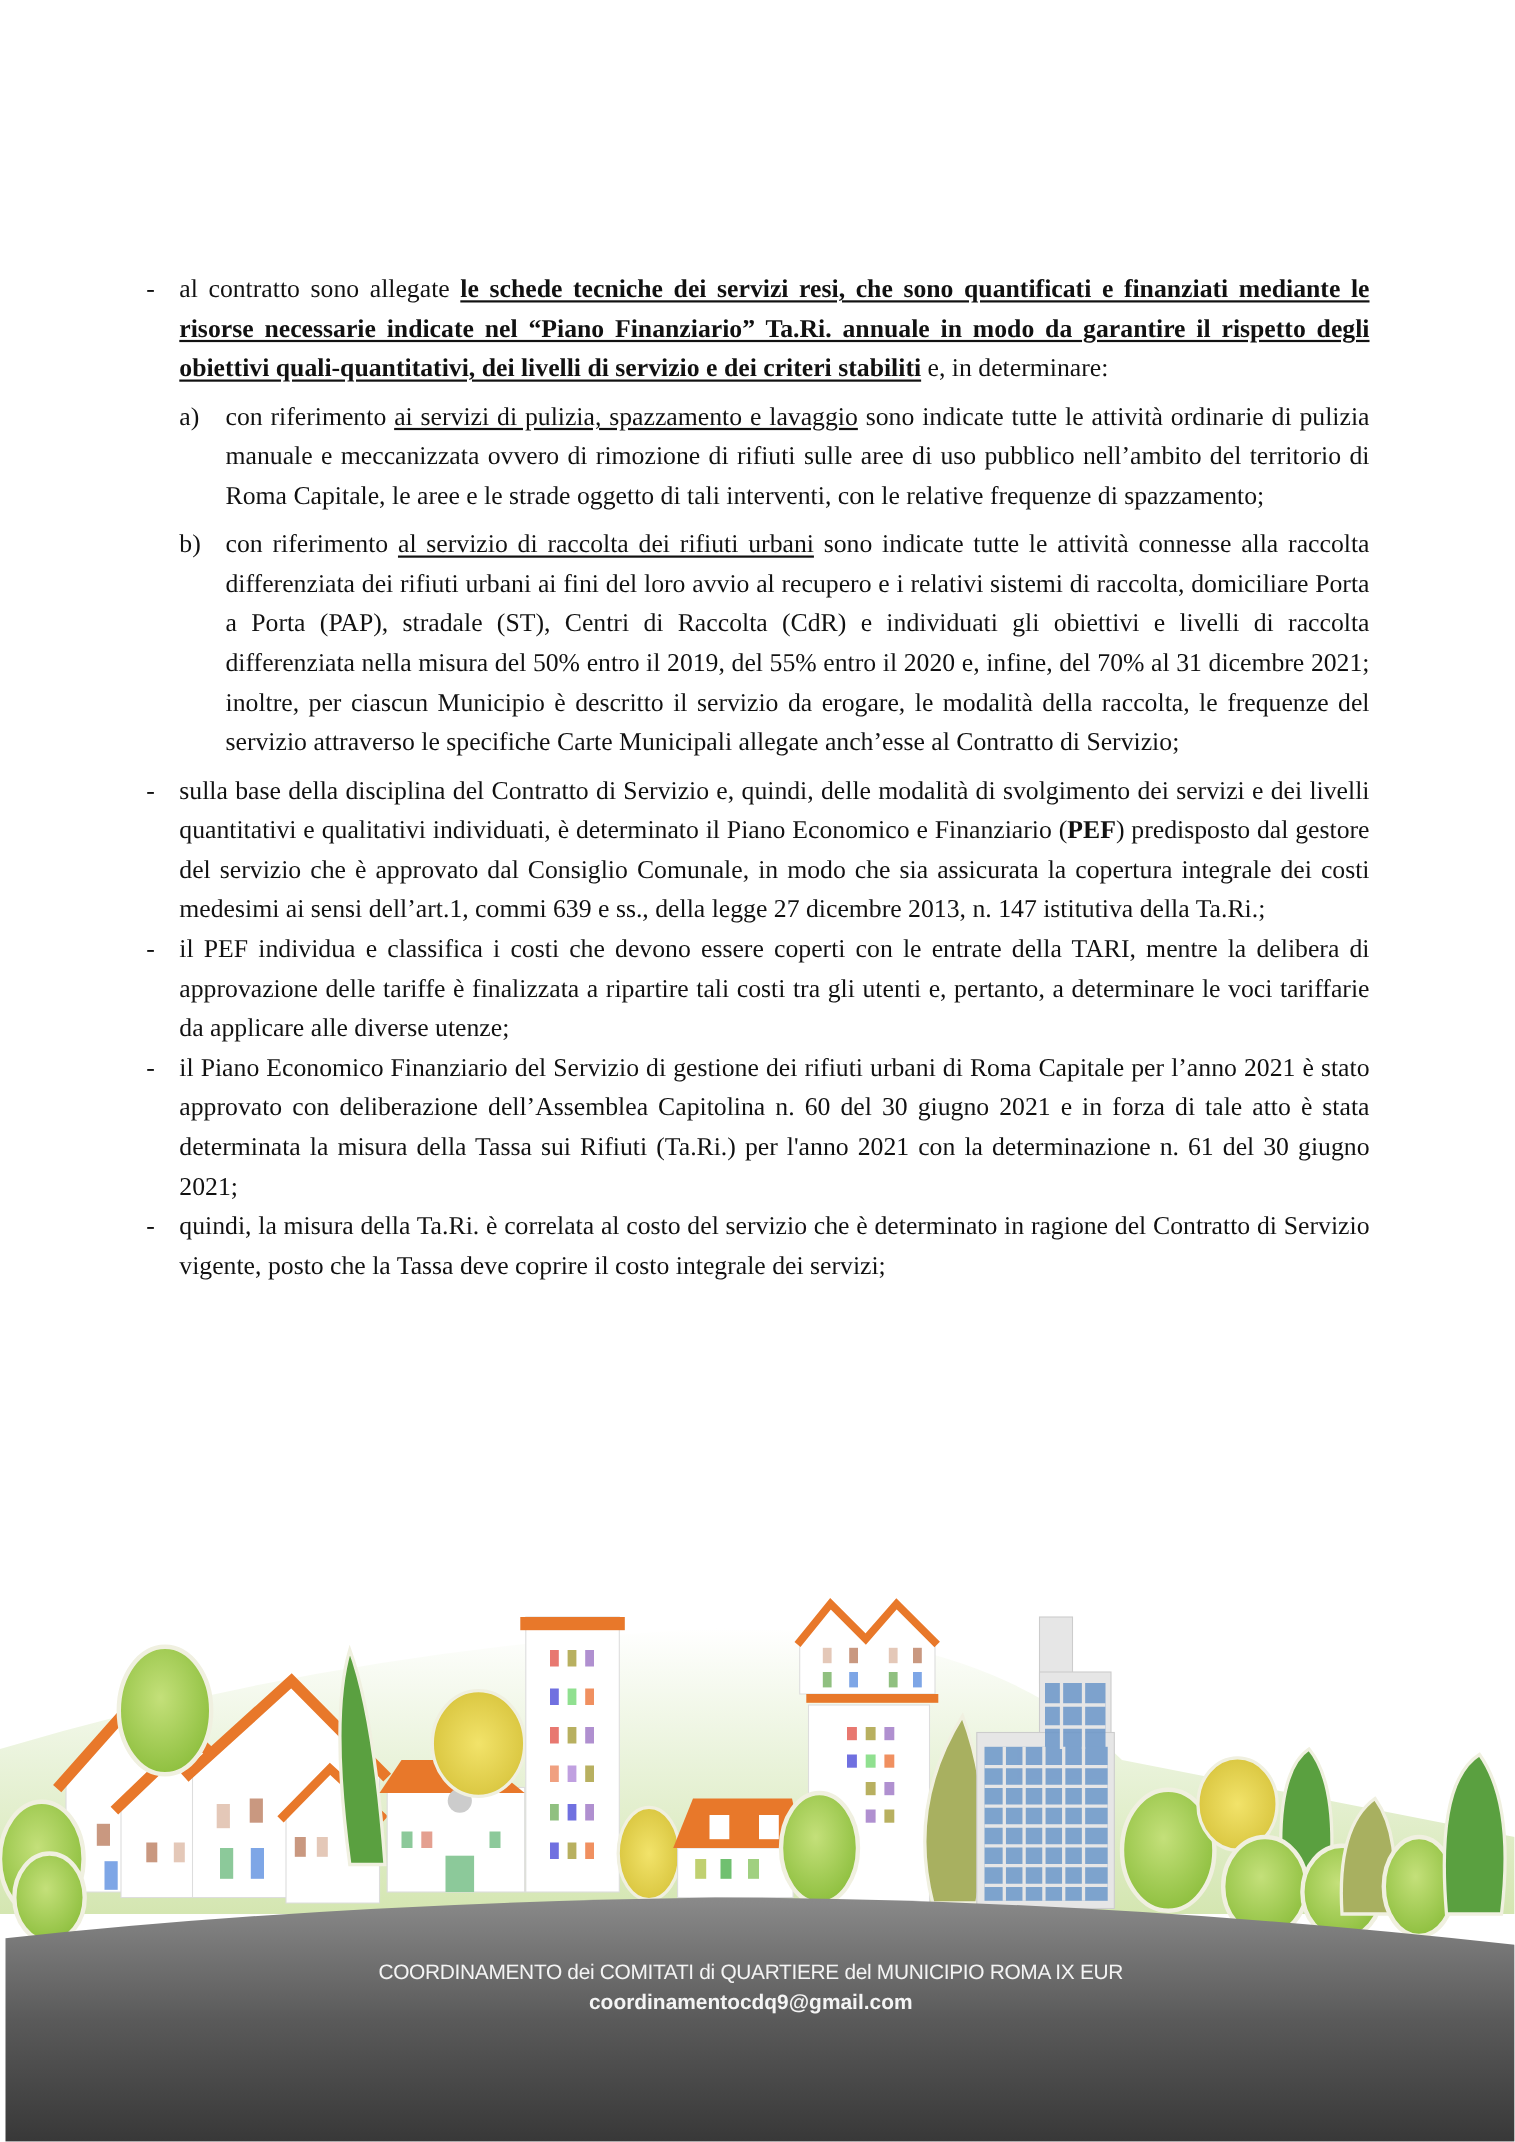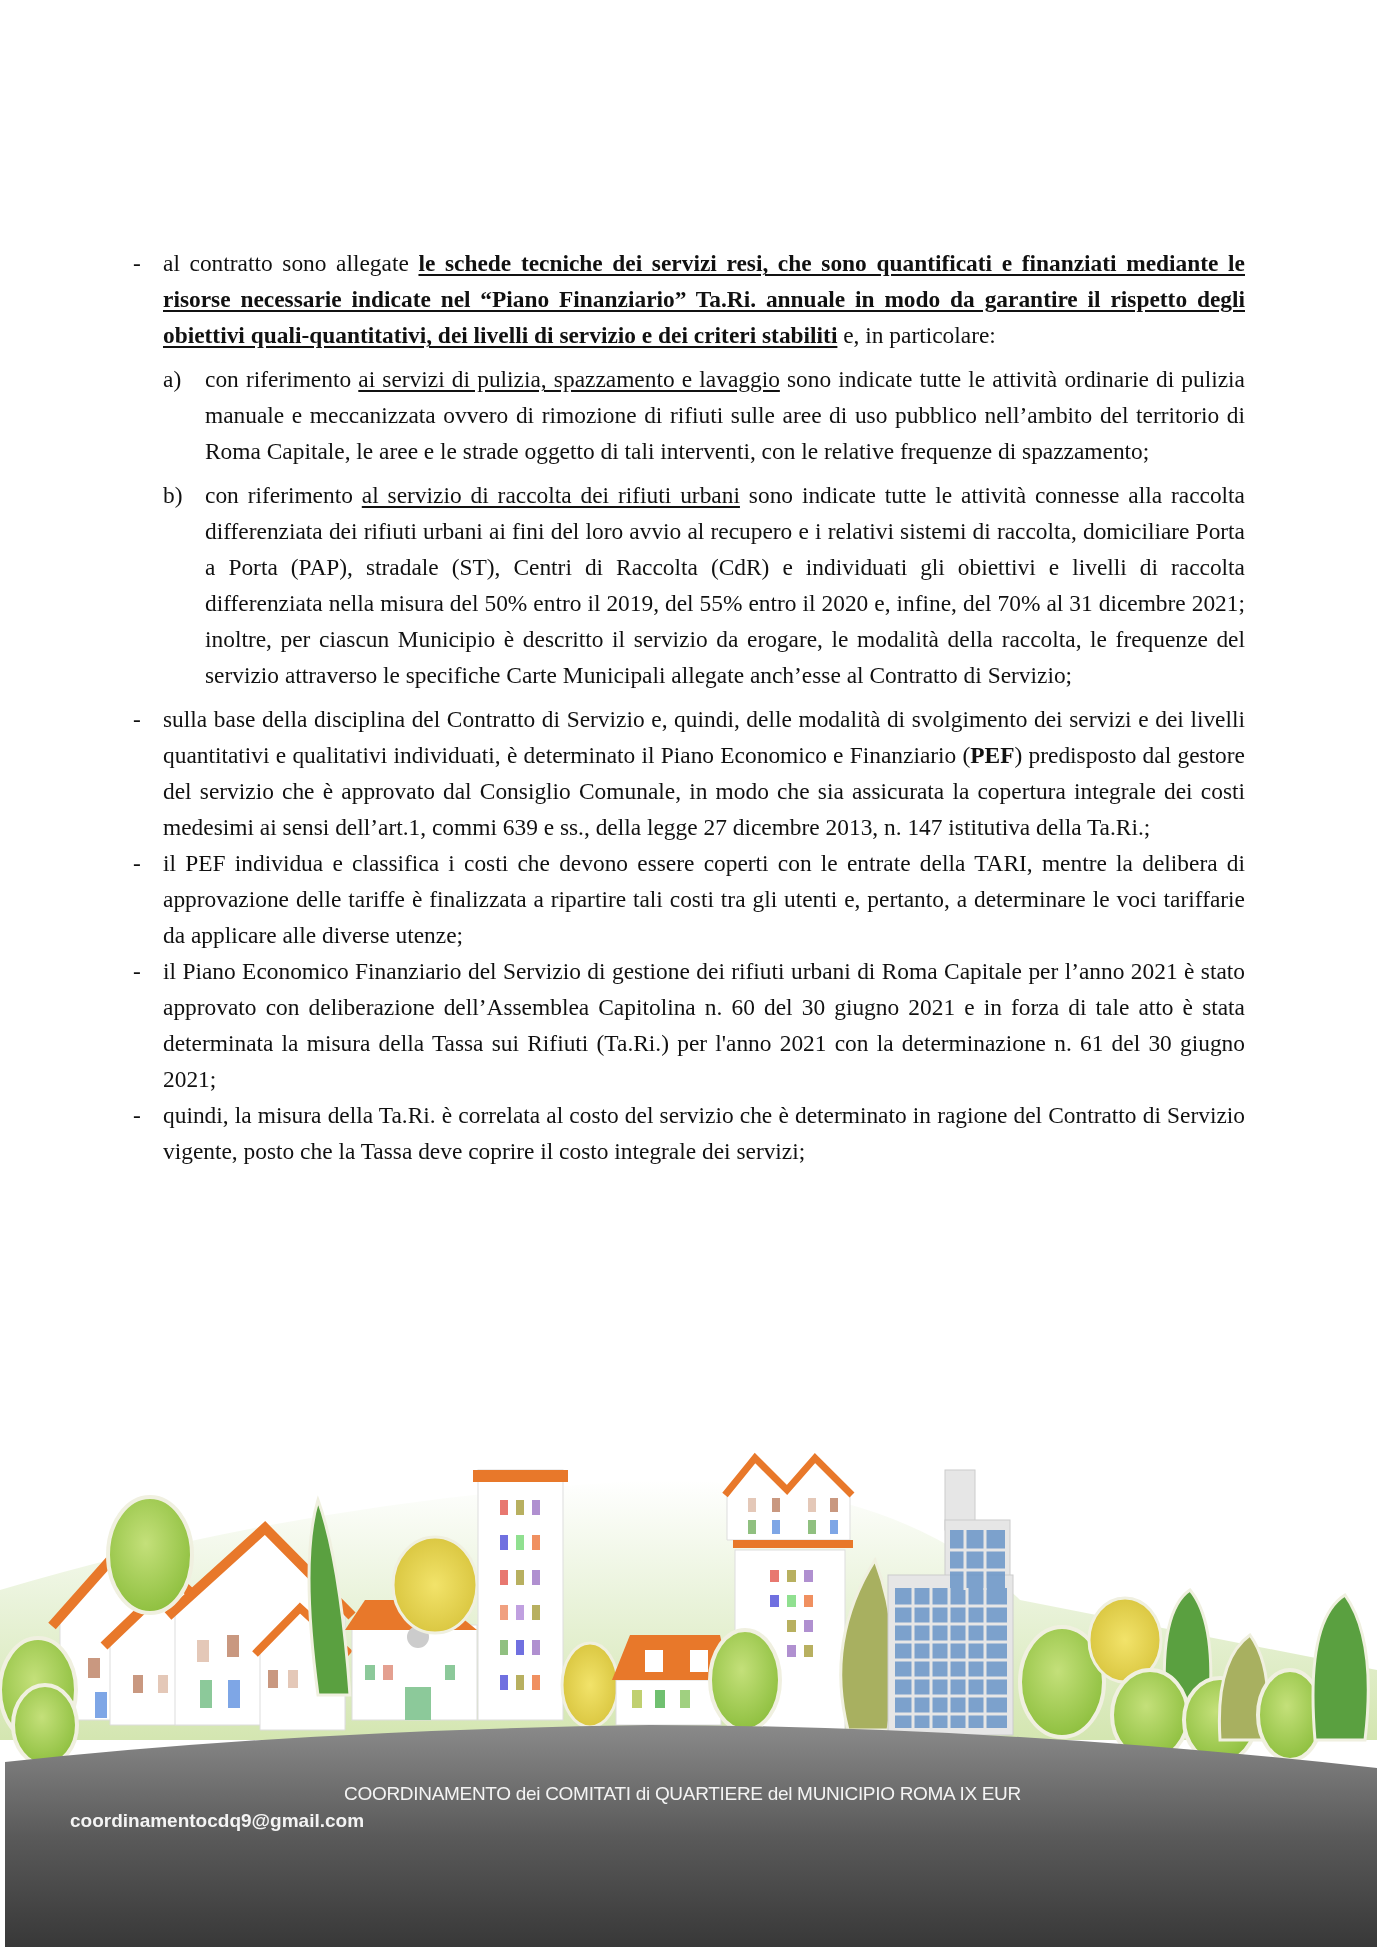--- a/index.html
+++ b/index.html
@@ -23,30 +23,30 @@
   .illustration { position: absolute; left: 0; top: 1440px; width: 1377px; height: 340px; }
   .footer { position: absolute; left: 0; top: 1720px; width: 1377px; height: 227px; }
   .footer-text {
     position: absolute; left: 70px; top: 1782px; width: 1225px;
     font-family: "Liberation Sans", "DejaVu Sans", sans-serif; color: #f4f4f4;
     font-size: 19.5px; line-height: 24px;
   }
   .footer-title { text-align: center; font-weight: normal; font-size: 19px; letter-spacing: -0.3px; }
   .footer-line { text-align: justify; text-align-last: justify; letter-spacing: -0.4px; }
   .footer-line.last { text-align-last: left; }
-  .footer-email { font-weight: bold; font-size: 19px; margin-top: 3px; }
+  .footer-email { text-align: center; font-weight: bold; font-size: 19px; margin-top: 3px; }
 </style>
 </head>
 <body>
 
 <div class="page-body">
 
   <div class="item">
     <span class="dash">-</span>
-    <span>al contratto sono allegate </span><u class="b">le schede tecniche dei servizi resi, che sono quantificati e finanziati mediante le risorse necessarie indicate nel “Piano Finanziario” Ta.Ri. annuale in modo da garantire il rispetto degli obiettivi quali-quantitativi, dei livelli di servizio e dei criteri stabiliti</u><span> e, in particolare:</span>
+    <span>al contratto sono allegate </span><u class="b">le schede tecniche dei servizi resi, che sono quantificati e finanziati mediante le risorse necessarie indicate nel “Piano Finanziario” Ta.Ri. annuale in modo da garantire il rispetto degli obiettivi quali-quantitativi, dei livelli di servizio e dei criteri stabiliti</u><span> e, in determinare:</span>
   </div>
 
   <div class="sub">
     <span class="lbl">a)</span>
     <span>con riferimento </span><u class="n">ai servizi di pulizia, spazzamento e lavaggio</u><span> sono indicate tutte le attività ordinarie di pulizia manuale e meccanizzata ovvero di rimozione di rifiuti sulle aree di uso pubblico nell’ambito del territorio di Roma Capitale, le aree e le strade oggetto di tali interventi, con le relative frequenze di spazzamento;</span>
   </div>
 
   <div class="sub gap-after">
     <span class="lbl">b)</span>
     <span>con riferimento </span><u class="n">al servizio di raccolta dei rifiuti urbani</u><span> sono indicate tutte le attività connesse alla raccolta differenziata dei rifiuti urbani ai fini del loro avvio al recupero e i relativi sistemi di raccolta, domiciliare Porta a Porta (PAP), stradale (ST), Centri di Raccolta (CdR) e individuati gli obiettivi e livelli di raccolta differenziata nella misura del 50% entro il 2019, del 55% entro il 2020 e, infine, del 70% al 31 dicembre 2021; inoltre, per ciascun Municipio è descritto il servizio da erogare, le modalità della raccolta, le frequenze del servizio attraverso le specifiche Carte Municipali allegate anch’esse al Contratto di Servizio;</span>

